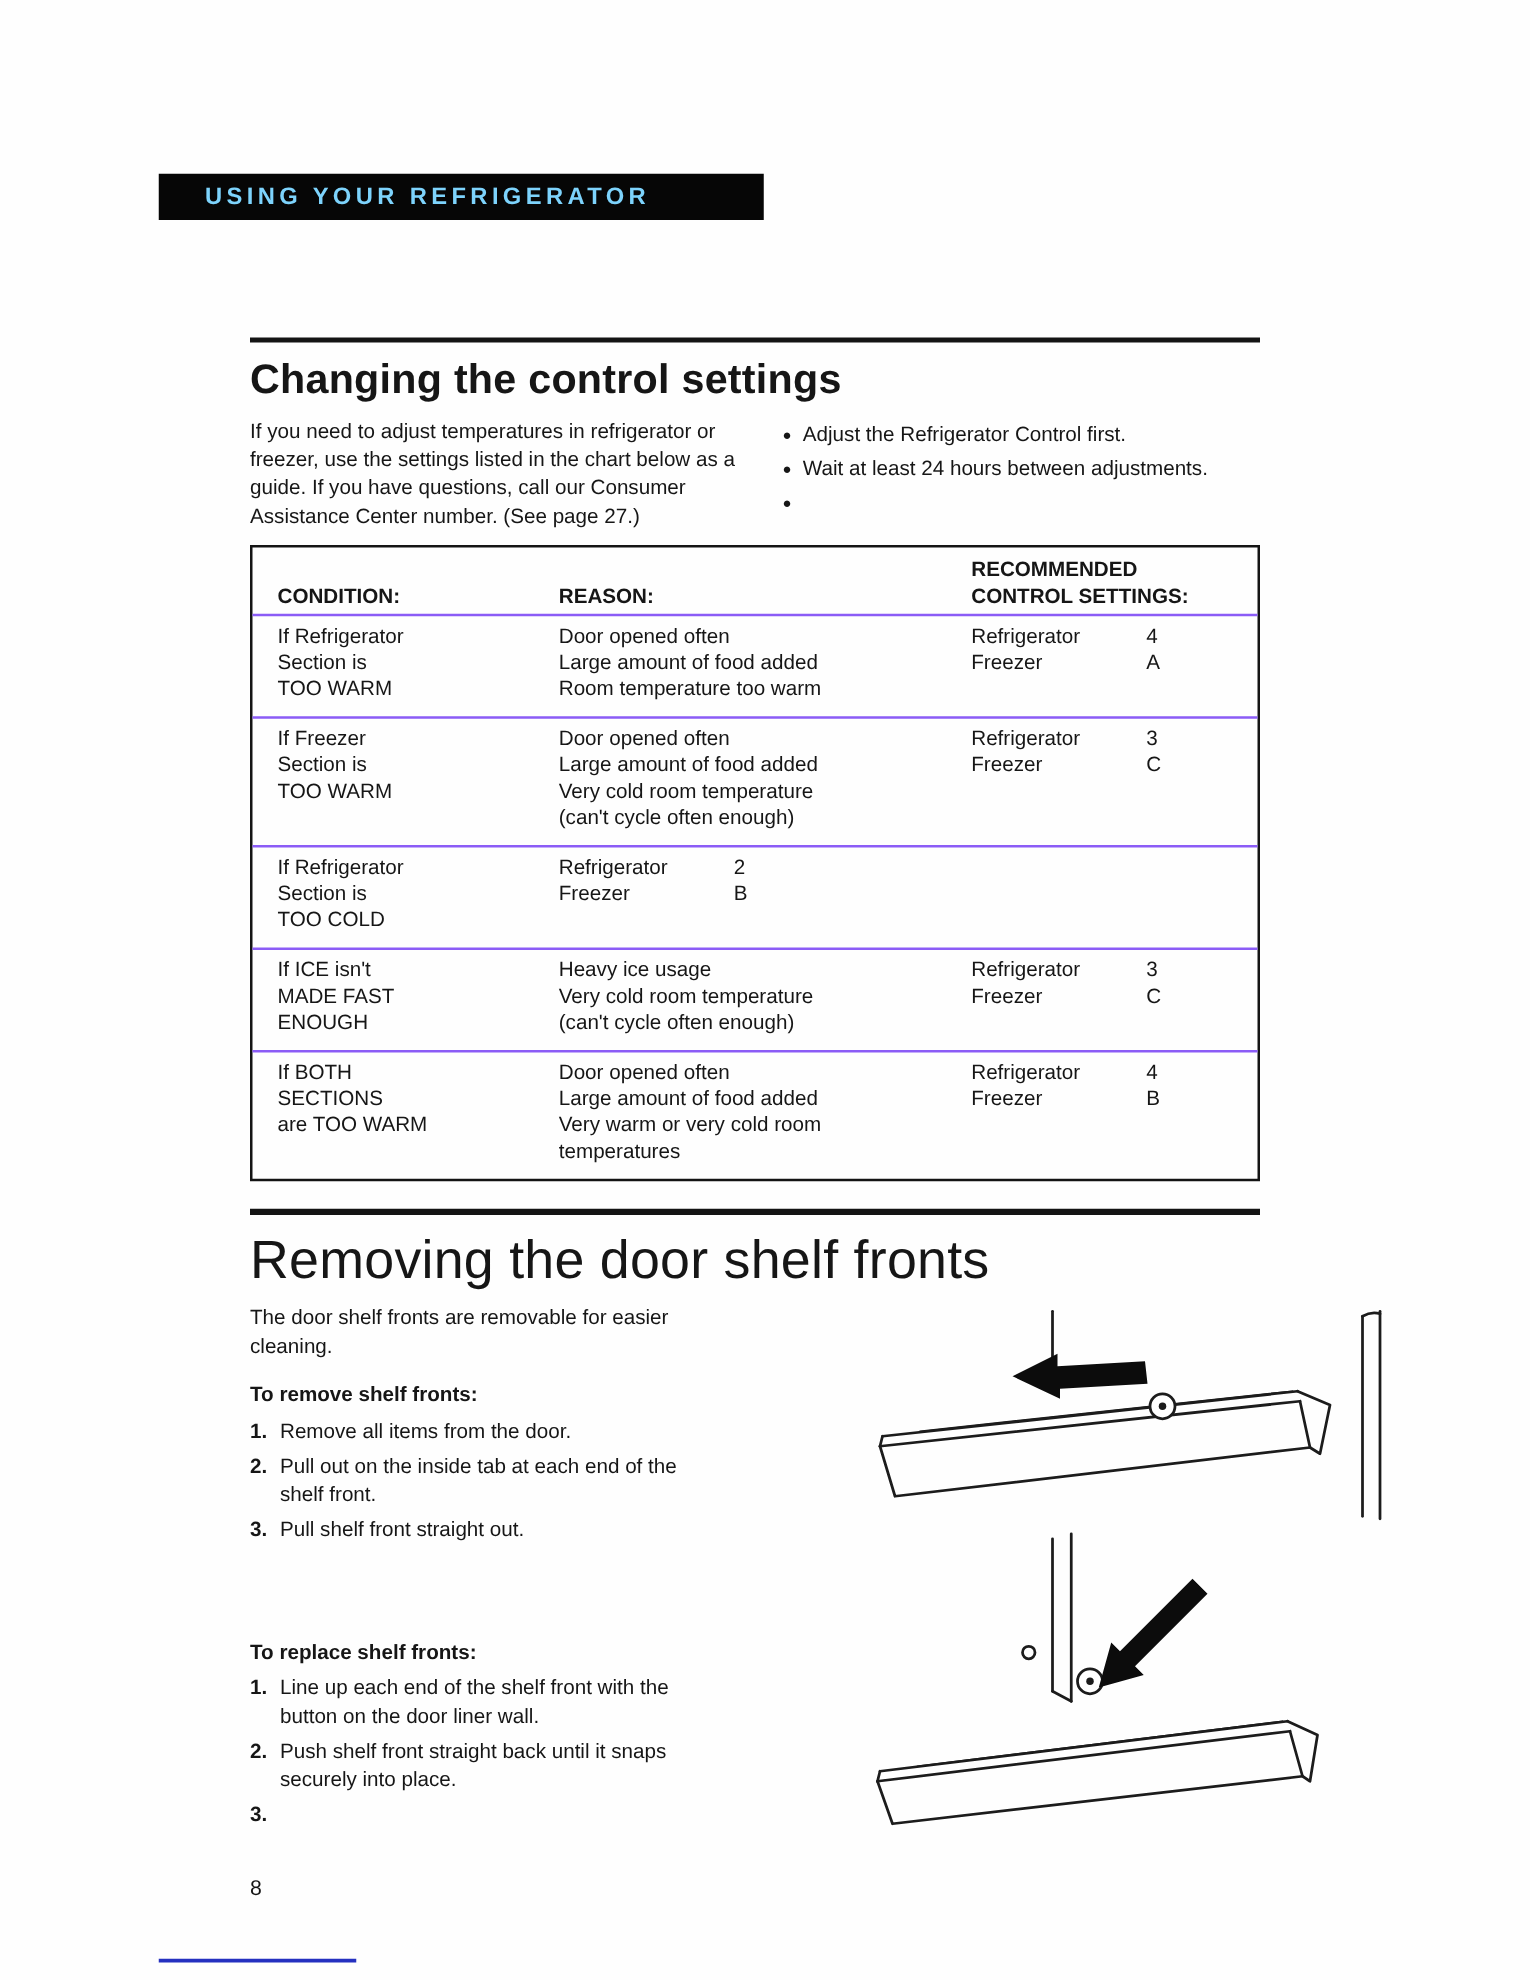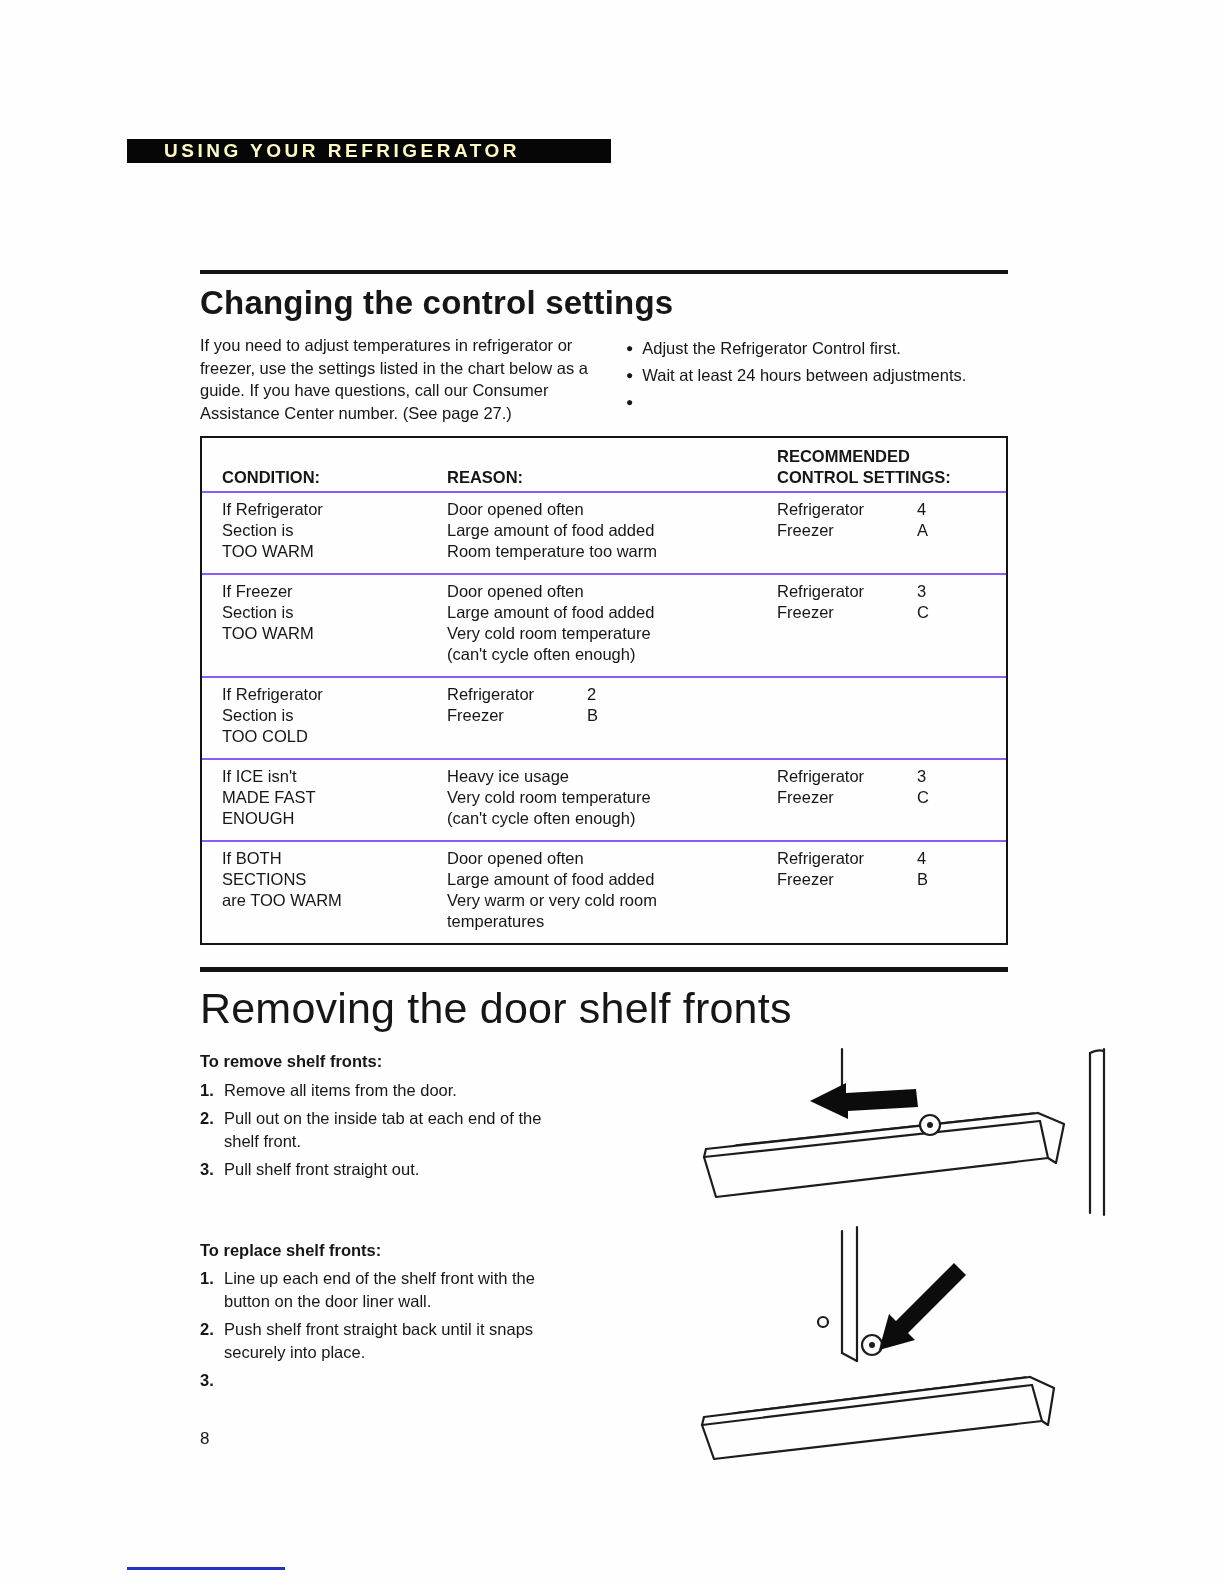--- a/index.html
+++ b/index.html
@@ -2,22 +2,22 @@
 <html><head>
 <meta charset="utf-8">
 <style>
   html,body{margin:0;padding:0}
   body{
     width:1224px;height:1584px;position:relative;overflow:hidden;
     background:#fefefe;color:#161616;
     font-family:"Liberation Sans", sans-serif;
   }
   .banner{
-    position:absolute;left:127px;top:139px;width:484px;height:24px;
-    background:#060606;color:#fef9c3;display:flex;align-items:center;
+    position:absolute;left:127px;top:139px;width:484px;height:37px;
+    background:#060606;color:#7dd3fc;display:flex;align-items:center;
     padding-left:37px;box-sizing:border-box;
     font-size:19px;font-weight:bold;letter-spacing:3.5px;
   }
   .content{position:absolute;left:200px;top:270px;width:808px}
   .rule{height:4px;background:#141414;margin:0 0 10px 0}
   .rule2{height:5px;background:#141414;margin:0 0 12px 0}
   h1{font-size:33px;font-weight:bold;margin:0 0 12px 0;letter-spacing:.2px}
   .intro-grid{display:flex;gap:34px}
   .intro-left{width:392px;font-size:16.5px;line-height:22.5px}
   .bullets{flex:1;padding-top:1px}
@@ -33,21 +33,21 @@
   }
   .trow.head{border-top:none;font-weight:bold;padding-top:8px;padding-bottom:3px}
   .head .hc{align-self:end}
   .settings{display:grid;grid-template-columns:140px auto}
 
   .section2{position:relative;margin-top:22px}
   h2{font-size:43px;font-weight:normal;margin:0 0 10px 0;letter-spacing:.2px}
   .s2text{width:486px;font-size:16.5px;line-height:22.5px}
   .s2intro{width:372px}
   .subhead{font-weight:bold;margin-top:17px;font-size:16.5px}
-  .subhead.gap{margin-top:58px}
+  .subhead.gap{margin-top:75px}
   .step{display:flex;margin-top:6px}
   .stepn{font-weight:bold;flex:0 0 24px}
   .stept{width:345px}
   .pagenum{margin-top:36px;font-size:17px}
 
   .ill1{position:absolute;left:492px;top:78px}
   .ill2{position:absolute;left:492px;top:258px}
 
   .footer-line{position:absolute;left:127px;top:1567px;width:158px;height:3px;background:#2531c0}
 </style>
@@ -163,20 +163,21 @@
         </div>
       </div>
     </div>
   </div>
 
   <div class="section2">
     <div class="rule2"></div>
     <h2>Removing the door shelf fronts</h2>
 
     <div class="s2text">
+      <div class="s2intro">The door shelf fronts are removable for easier cleaning.</div>
 
       <div class="subhead">To remove shelf fronts:</div>
       <div>
         <div class="step">
           <span class="stepn">1.</span>
           <span class="stept">Remove all items from the door.</span>
         </div>
         <div class="step">
           <span class="stepn">2.</span>
           <span class="stept">Pull out on the inside tab at each end of the shelf front.</span>

